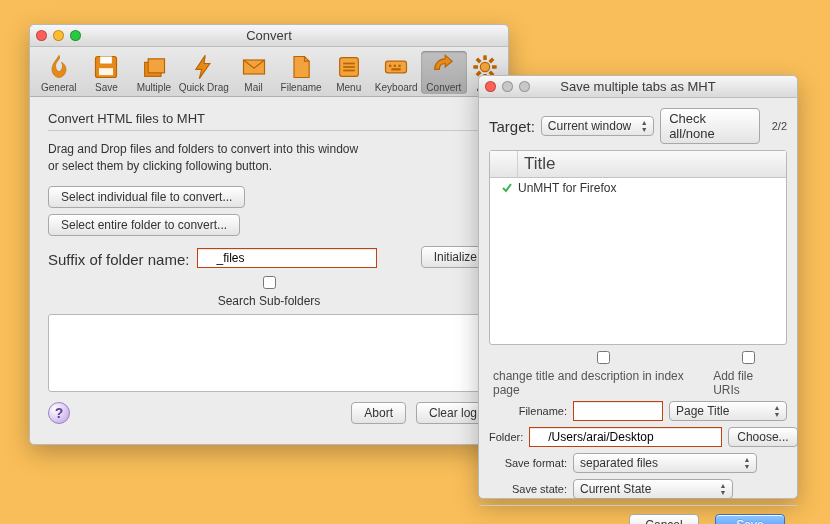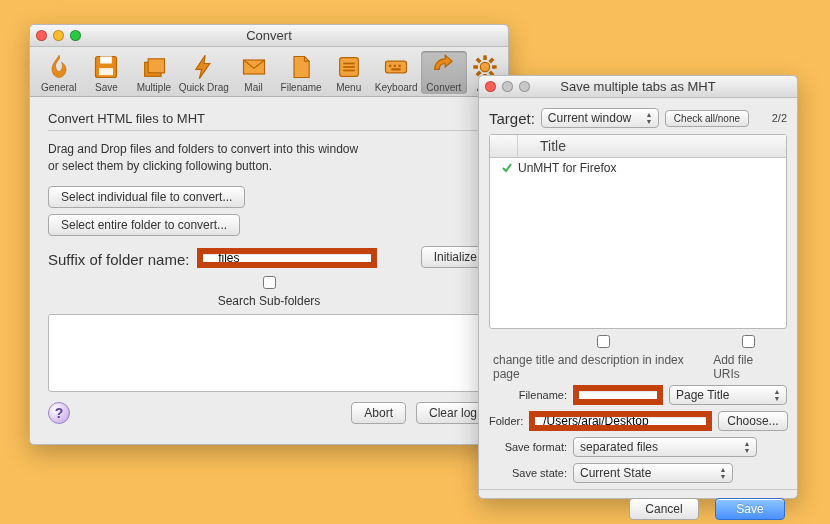--- a/index.html
+++ b/index.html
@@ -79,23 +79,23 @@
   .mac-btn.primary {
     background: linear-gradient(#8fc6ff,#4a90ff);
     border-color:#2f6fd1;
     color:#fff;
     text-shadow:0 -1px 0 rgba(0,0,0,0.15);
   }
   .row { display:flex; align-items:flex-end; gap:8px; margin-bottom:8px; }
   .lbl-text { font-size:15px; }
   input.text {
     height:20px;
-    border:6px solid #c2410c;
+    border:1px solid #c2410c;
     border-radius:0;
-    padding:0 8px;
+    padding:0 18px;
     font-size:12px;
     background:#fff;
     box-shadow: inset 0 1px 1px rgba(0,0,0,0.1);
   }
   .checkbox { display:flex; align-items:center; gap:5px; font-size:12px;flex-direction:column; }
   .checkbox input { margin:0; }
   .logbox {
     background:#fff; border:1px solid #b8b8b8; border-radius:3px;
     height:78px; margin-top:6px;
   }
@@ -128,21 +128,21 @@
     display:flex; flex-direction:column; justify-content:center; gap:0;
     font-size:7px; line-height:7px; color:#555; text-align:center;
   }
   .listbox {
     background:#fff; border:1px solid #b8b8b8; border-radius:3px;
     height:195px;
     display:flex; flex-direction:column;
   }
   .listhead {
     display:flex; background:linear-gradient(#fafafa,#e5e5e5);
-    border-bottom:1px solid #c5c5c5; font-size:14px; color:#444;gap:16px;
+    border-bottom:1px solid #c5c5c5; font-size:17px; color:#444;
   }
   .listhead .cell { padding:3px 6px; }
   .listhead .cell.chk { width:28px; border-right:1px solid #d0d0d0; }
   .listhead .cell.title { flex:1; }
   .listrow { display:flex; padding:3px 6px; font-size:12px; align-items:center; }
   .listrow .chk { width:22px; display:flex; justify-content:center; }
   .listrow .chk svg { width:12px; height:12px; }
   .grprow { display:flex; align-items:center; justify-content:space-between; padding:6px 4px 4px; font-size:11px; color:#555; }
   .count { font-size:11px; color:#444; }
   .btnrow { display:flex; justify-content:flex-end; gap:16px; padding:8px 12px 12px; border-top:1px solid #c9c9c9; margin-top:4px; }
@@ -288,21 +288,21 @@
     <div class="title">Save multiple tabs as MHT</div>
   </div>
 
   <div style="padding:10px 10px 0;">
     <div class="formrow" style="gap:6px;">
       <span class="lbl-text">Target:</span>
       <span class="mac-select" style="width:118px;">
         <span>Current window</span>
         <span class="arrows">▲<br>▼</span>
       </span>
-      <span class="mac-btn" style="padding:2px 8px; font-size:10px;">Check all/none</span>
+      <span class="mac-btn" style="padding:2px 8px; font-size:13px;">Check all/none</span>
       <span style="flex:1"></span>
       <span class="count">2/2</span>
     </div>
 
     <div class="listbox">
       <div class="listhead">
         <div class="cell chk"></div>
         <div class="cell title">Title</div>
       </div>
       <div class="listrow">

